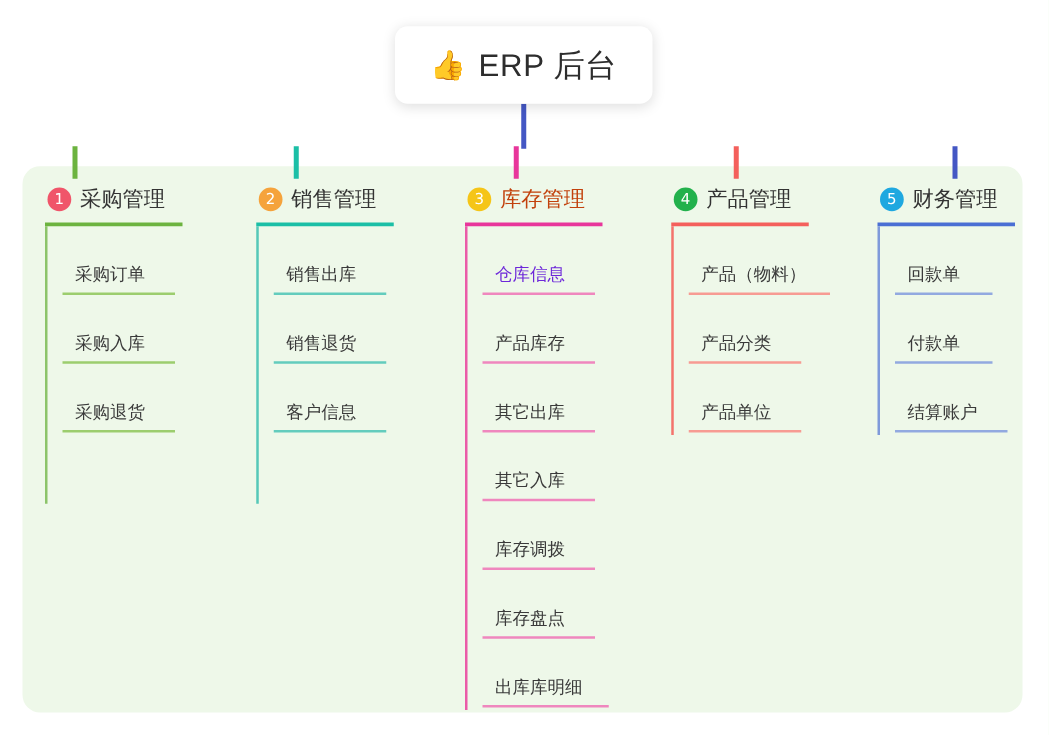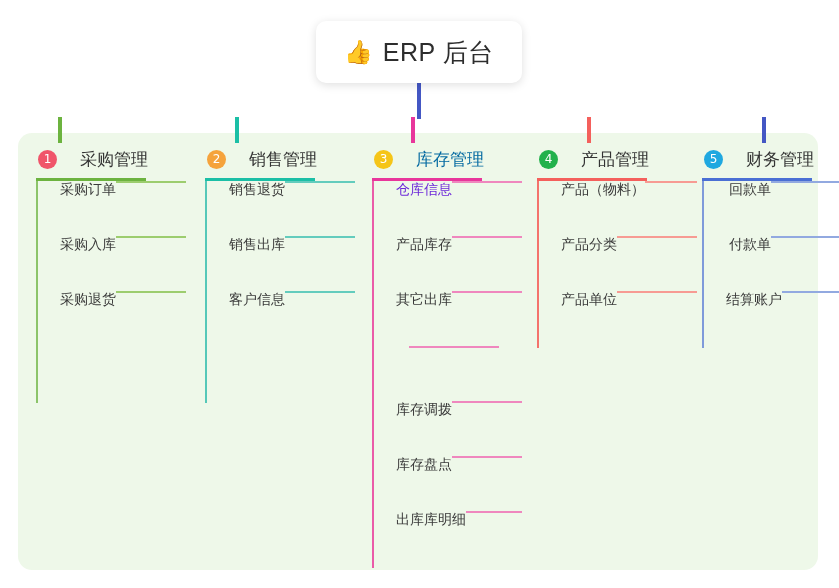--- a/index.html
+++ b/index.html
@@ -93,21 +93,20 @@
     font-size: 12px;
     line-height: 19px;
     text-align: center;
     flex: 0 0 auto;
     font-family: "DejaVu Sans", sans-serif;
   }
   .col-title {
     font-size: 17px;
     color: #333333;
     white-space: nowrap;
-    margin-left: 16px;
   }
   .head-rule {
     height: 3px;
     margin-top: 6px;
   }
 
   
   .leaves {
     position: relative;
     margin-top: 0;
@@ -116,22 +115,22 @@
   .spine {
     position: absolute;
     left: 0px;
     top: 0;
     width: 2px;
   }
   .leaf {
     position: relative;
     height: 55px;
     display: flex;
-    flex-direction: row;
-    justify-content: center;
+    flex-direction: column;
+    justify-content: flex-end;
   }
   .leaf-label {
     font-size: 14px;
     color: #3a3a3a;
     white-space: nowrap;
     padding-left: 10px;
     padding-bottom: 5px;
   }
   .leaf-rule {
     height: 2px;
@@ -186,55 +185,56 @@
 
   <div class="col" style="left:205px; top:146px; width:150px;">
     <div class="col-head">
       <span class="badge" style="background: rgb(245, 163, 60);">2</span>
       <span class="col-title" style="color: rgb(51, 51, 51);">销售管理</span>
     </div>
     <div class="head-rule" style="width: 110px; background: rgb(27, 191, 166);"></div>
     <div class="leaves">
       <div class="spine" style="height: 222px; background: rgb(85, 200, 184);"></div>
       <div class="leaf">
+        <div class="leaf-label" style="color: rgb(58, 58, 58);">销售出库</div>
+        <div class="leaf-rule" style="width: 90px; background: rgb(99, 204, 189);"></div>
+      </div>
+      <div class="leaf">
         <div class="leaf-label" style="color: rgb(58, 58, 58);">销售退货</div>
         <div class="leaf-rule" style="width: 90px; background: rgb(99, 204, 189);"></div>
       </div>
       <div class="leaf">
-        <div class="leaf-label" style="color: rgb(58, 58, 58);">销售出库</div>
-        <div class="leaf-rule" style="width: 90px; background: rgb(99, 204, 189);"></div>
-      </div>
-      <div class="leaf">
         <div class="leaf-label" style="color: rgb(58, 58, 58);">客户信息</div>
         <div class="leaf-rule" style="width: 90px; background: rgb(99, 204, 189);"></div>
       </div>
     </div>
   </div>
 
   <div class="col" style="left:372px; top:146px; width:150px;">
     <div class="col-head">
       <span class="badge" style="background: rgb(245, 197, 24);">3</span>
-      <span class="col-title" style="color: #0369a1;">库存管理</span>
+      <span class="col-title" style="color: #c2410c;">库存管理</span>
     </div>
     <div class="head-rule" style="width: 110px; background: rgb(232, 54, 155);"></div>
     <div class="leaves">
       <div class="spine" style="height: 387px; background: rgb(234, 91, 168);"></div>
       <div class="leaf">
         <div class="leaf-label" style="color: #6d28d9;">仓库信息</div>
         <div class="leaf-rule" style="width: 90px; background: rgb(239, 135, 190);"></div>
       </div>
       <div class="leaf">
         <div class="leaf-label" style="color: rgb(58, 58, 58);">产品库存</div>
         <div class="leaf-rule" style="width: 90px; background: rgb(239, 135, 190);"></div>
       </div>
       <div class="leaf">
         <div class="leaf-label" style="color: rgb(58, 58, 58);">其它出库</div>
         <div class="leaf-rule" style="width: 90px; background: rgb(239, 135, 190);"></div>
       </div>
       <div class="leaf">
+        <div class="leaf-label" style="color: rgb(58, 58, 58);">其它入库</div>
         <div class="leaf-rule" style="width: 90px; background: rgb(239, 135, 190);"></div>
       </div>
       <div class="leaf">
         <div class="leaf-label" style="color: rgb(58, 58, 58);">库存调拨</div>
         <div class="leaf-rule" style="width: 90px; background: rgb(239, 135, 190);"></div>
       </div>
       <div class="leaf">
         <div class="leaf-label" style="color: rgb(58, 58, 58); font-family: Liberation Serif, serif;">库存盘点</div>
         <div class="leaf-rule" style="width: 90px; background: rgb(239, 135, 190);"></div>
       </div>

